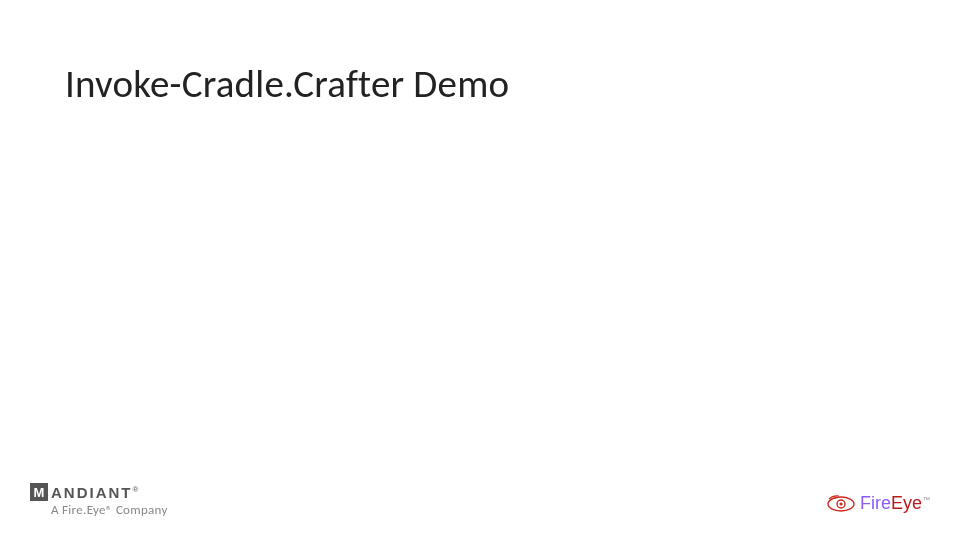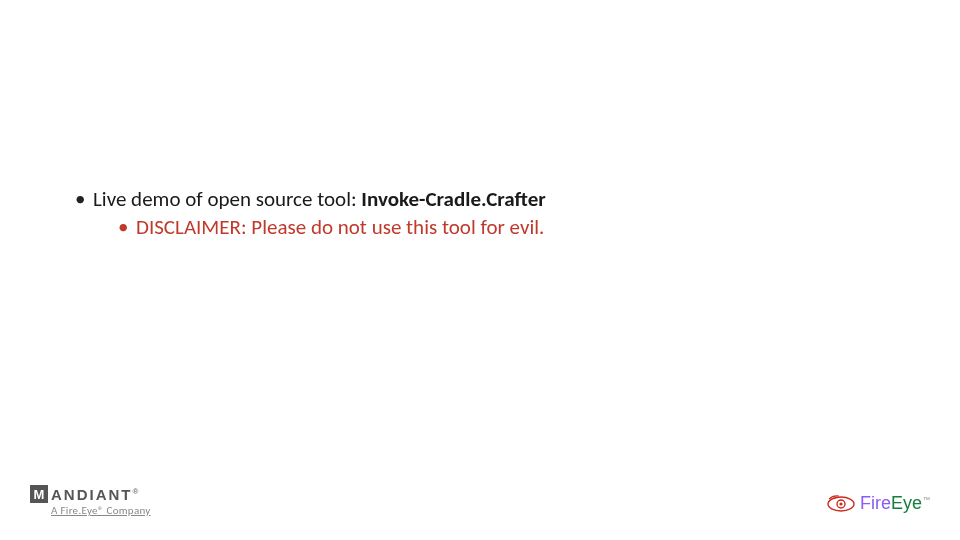--- a/index.html
+++ b/index.html
@@ -102,26 +102,25 @@
     font-weight: 700;
     letter-spacing: 2px;
     color: #555;
   }
   .mandiant-reg {
     font-size: 8px;
     color: #777;
     vertical-align: super;
   }
   .mandiant-sub {
-    font-size: 11px;
+    font-size: 13px;
     color: #888;
     letter-spacing: 0.3px;
     margin-top: 1px;
     margin-left: 21px;
-    text-decoration: underline;
   }
   .fireeye-logo {
     position: absolute;
     right: 30px;
     bottom: 8px;
     display: flex;
     align-items: center;
     gap: 4px;
   }
   .fe-eye {
@@ -129,44 +128,35 @@
     height: 18px;
     position: relative;
   }
   .fe-eye svg { display: block; }
   .fe-text {
     font-family: Arial, sans-serif;
     font-size: 18px;
     font-weight: 400;
   }
   .fe-fire { color: #8b5cf6; }
-  .fe-eye-text { color: #15803d; }
+  .fe-eye-text { color: #b91c1c; }
   .fe-tm {
     font-size: 7px;
     color: #888;
     vertical-align: super;
     margin-left: 1px;
   }
 </style>
 </head>
 <body>
 
 <div class="slide">
 
+  <div class="title">Invoke-Cradle.Crafter Demo</div>
 
-  <div class="body">
-    <ul>
-      <li class="lvl1">
-        <span>Live demo of open source tool: </span><span class="bold">Invoke-Cradle.Crafter</span>
-        <ul>
-          <li class="lvl2 red">DISCLAIMER: Please do not use this tool for evil.</li>
-        </ul>
-      </li>
-    </ul>
-  </div>
 
   <div class="footer">
 
     <div class="mandiant-logo">
       <div class="mandiant-main">
         <div class="m-square">M</div>
         <span class="mandiant-text"><span>ANDIANT</span><span class="mandiant-reg">®</span></span>
       </div>
       <div class="mandiant-sub">A Fire.Eye® Company</div>
     </div>

